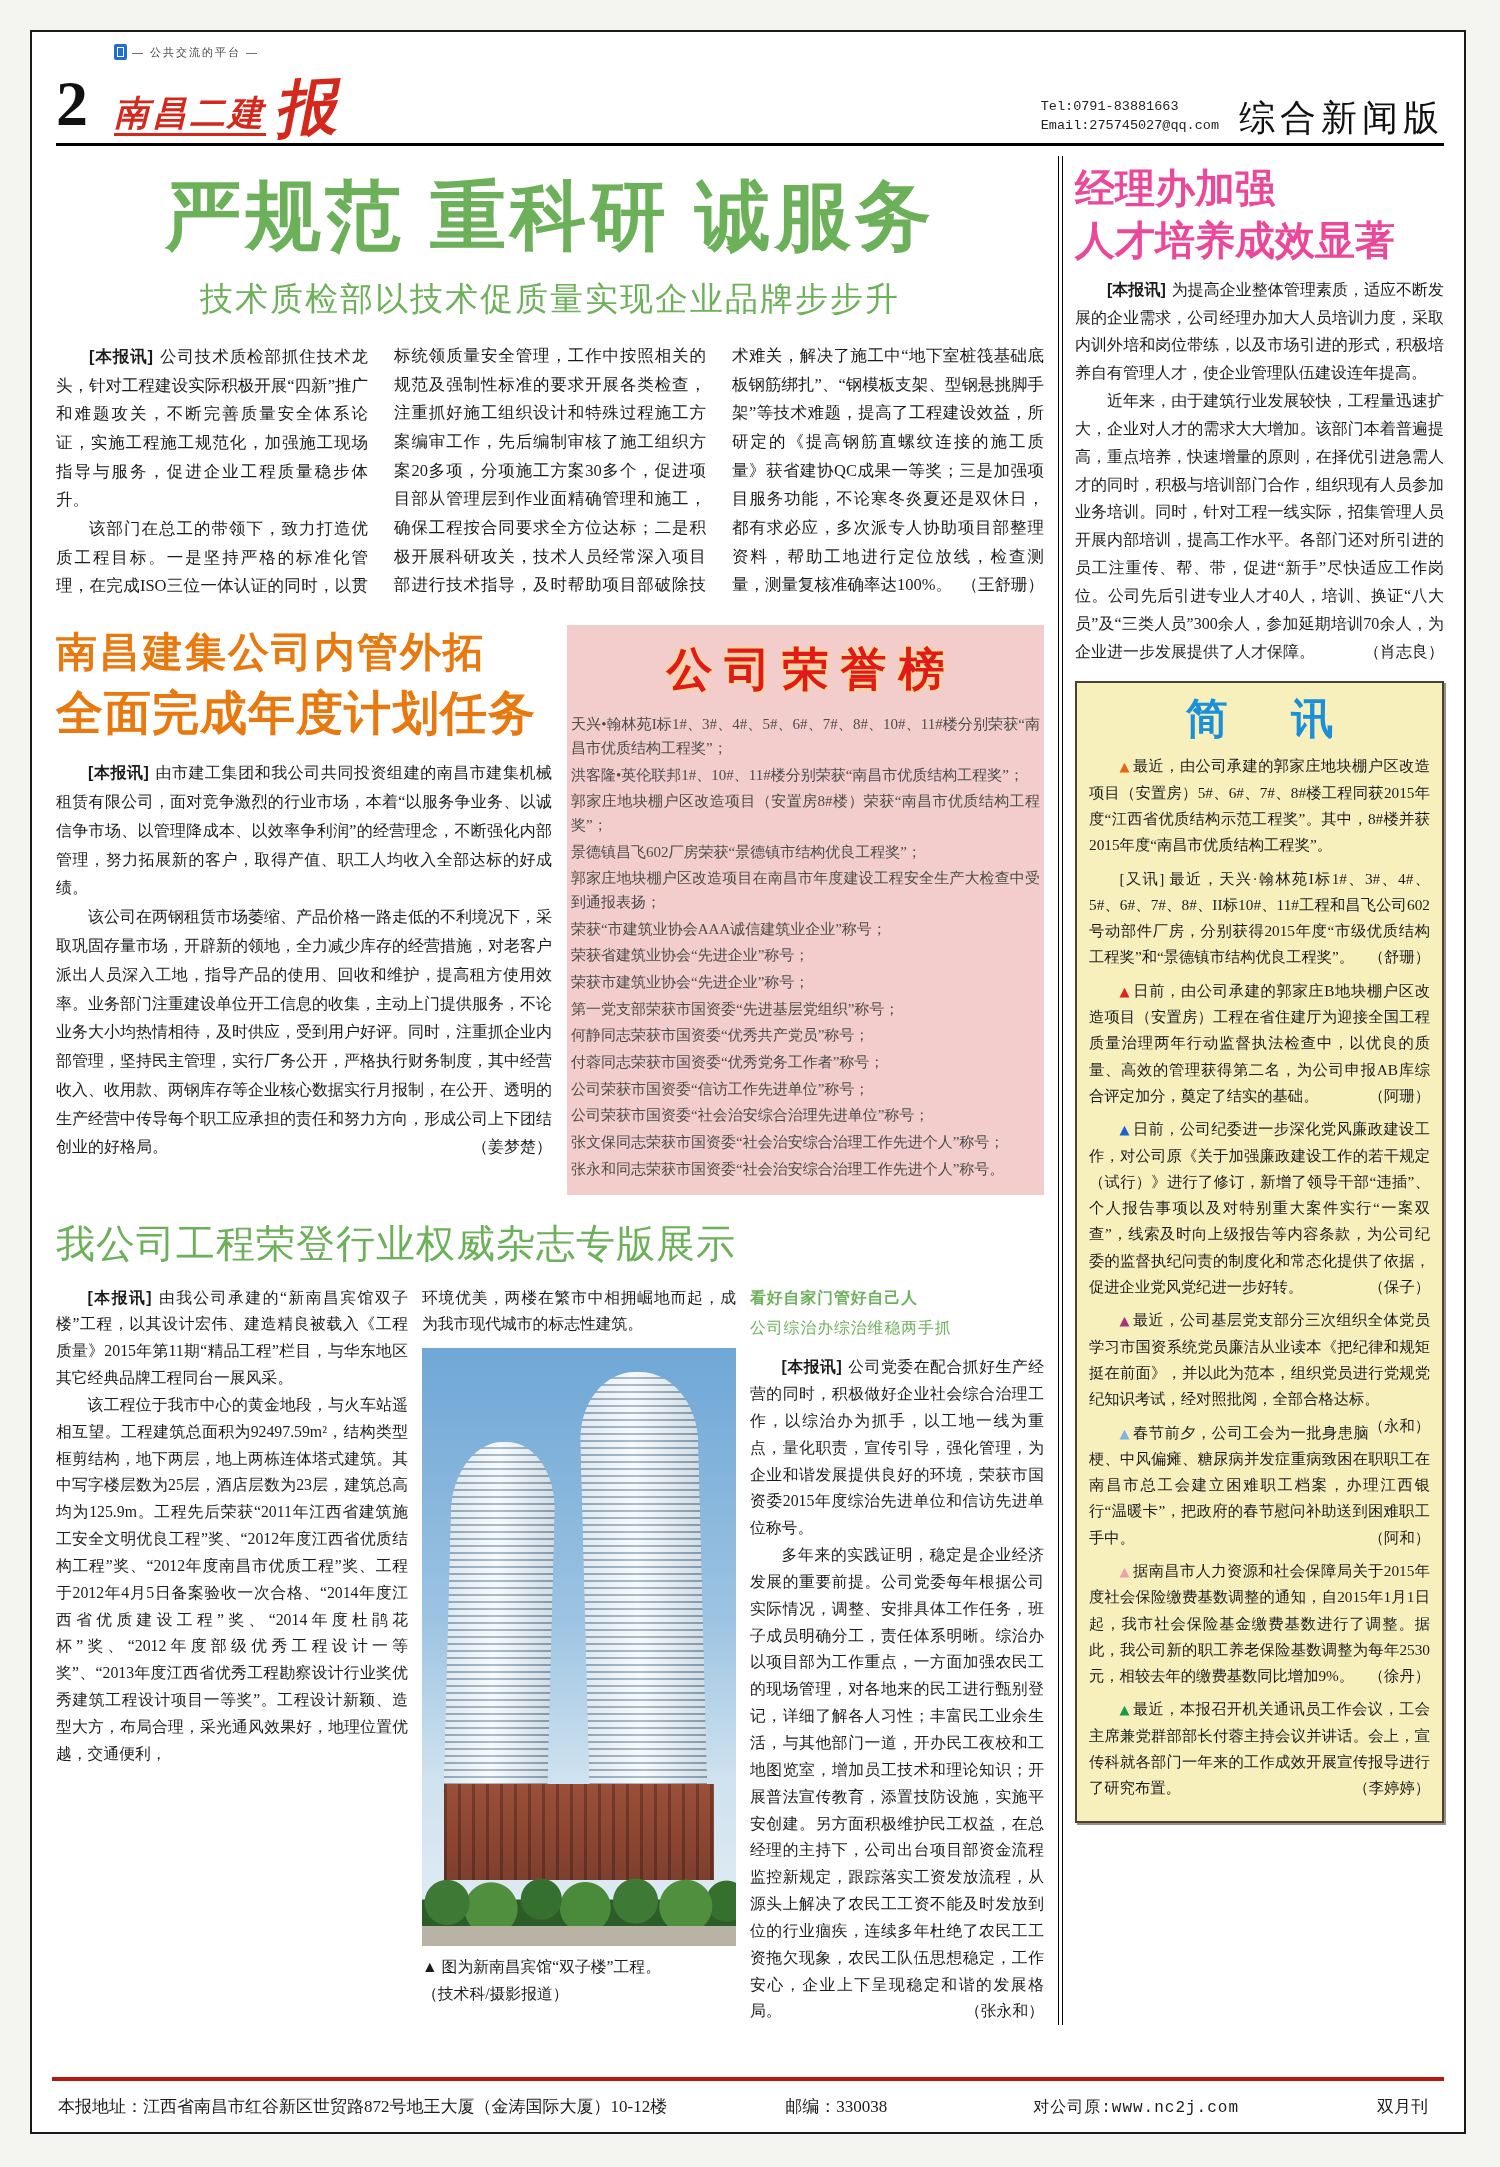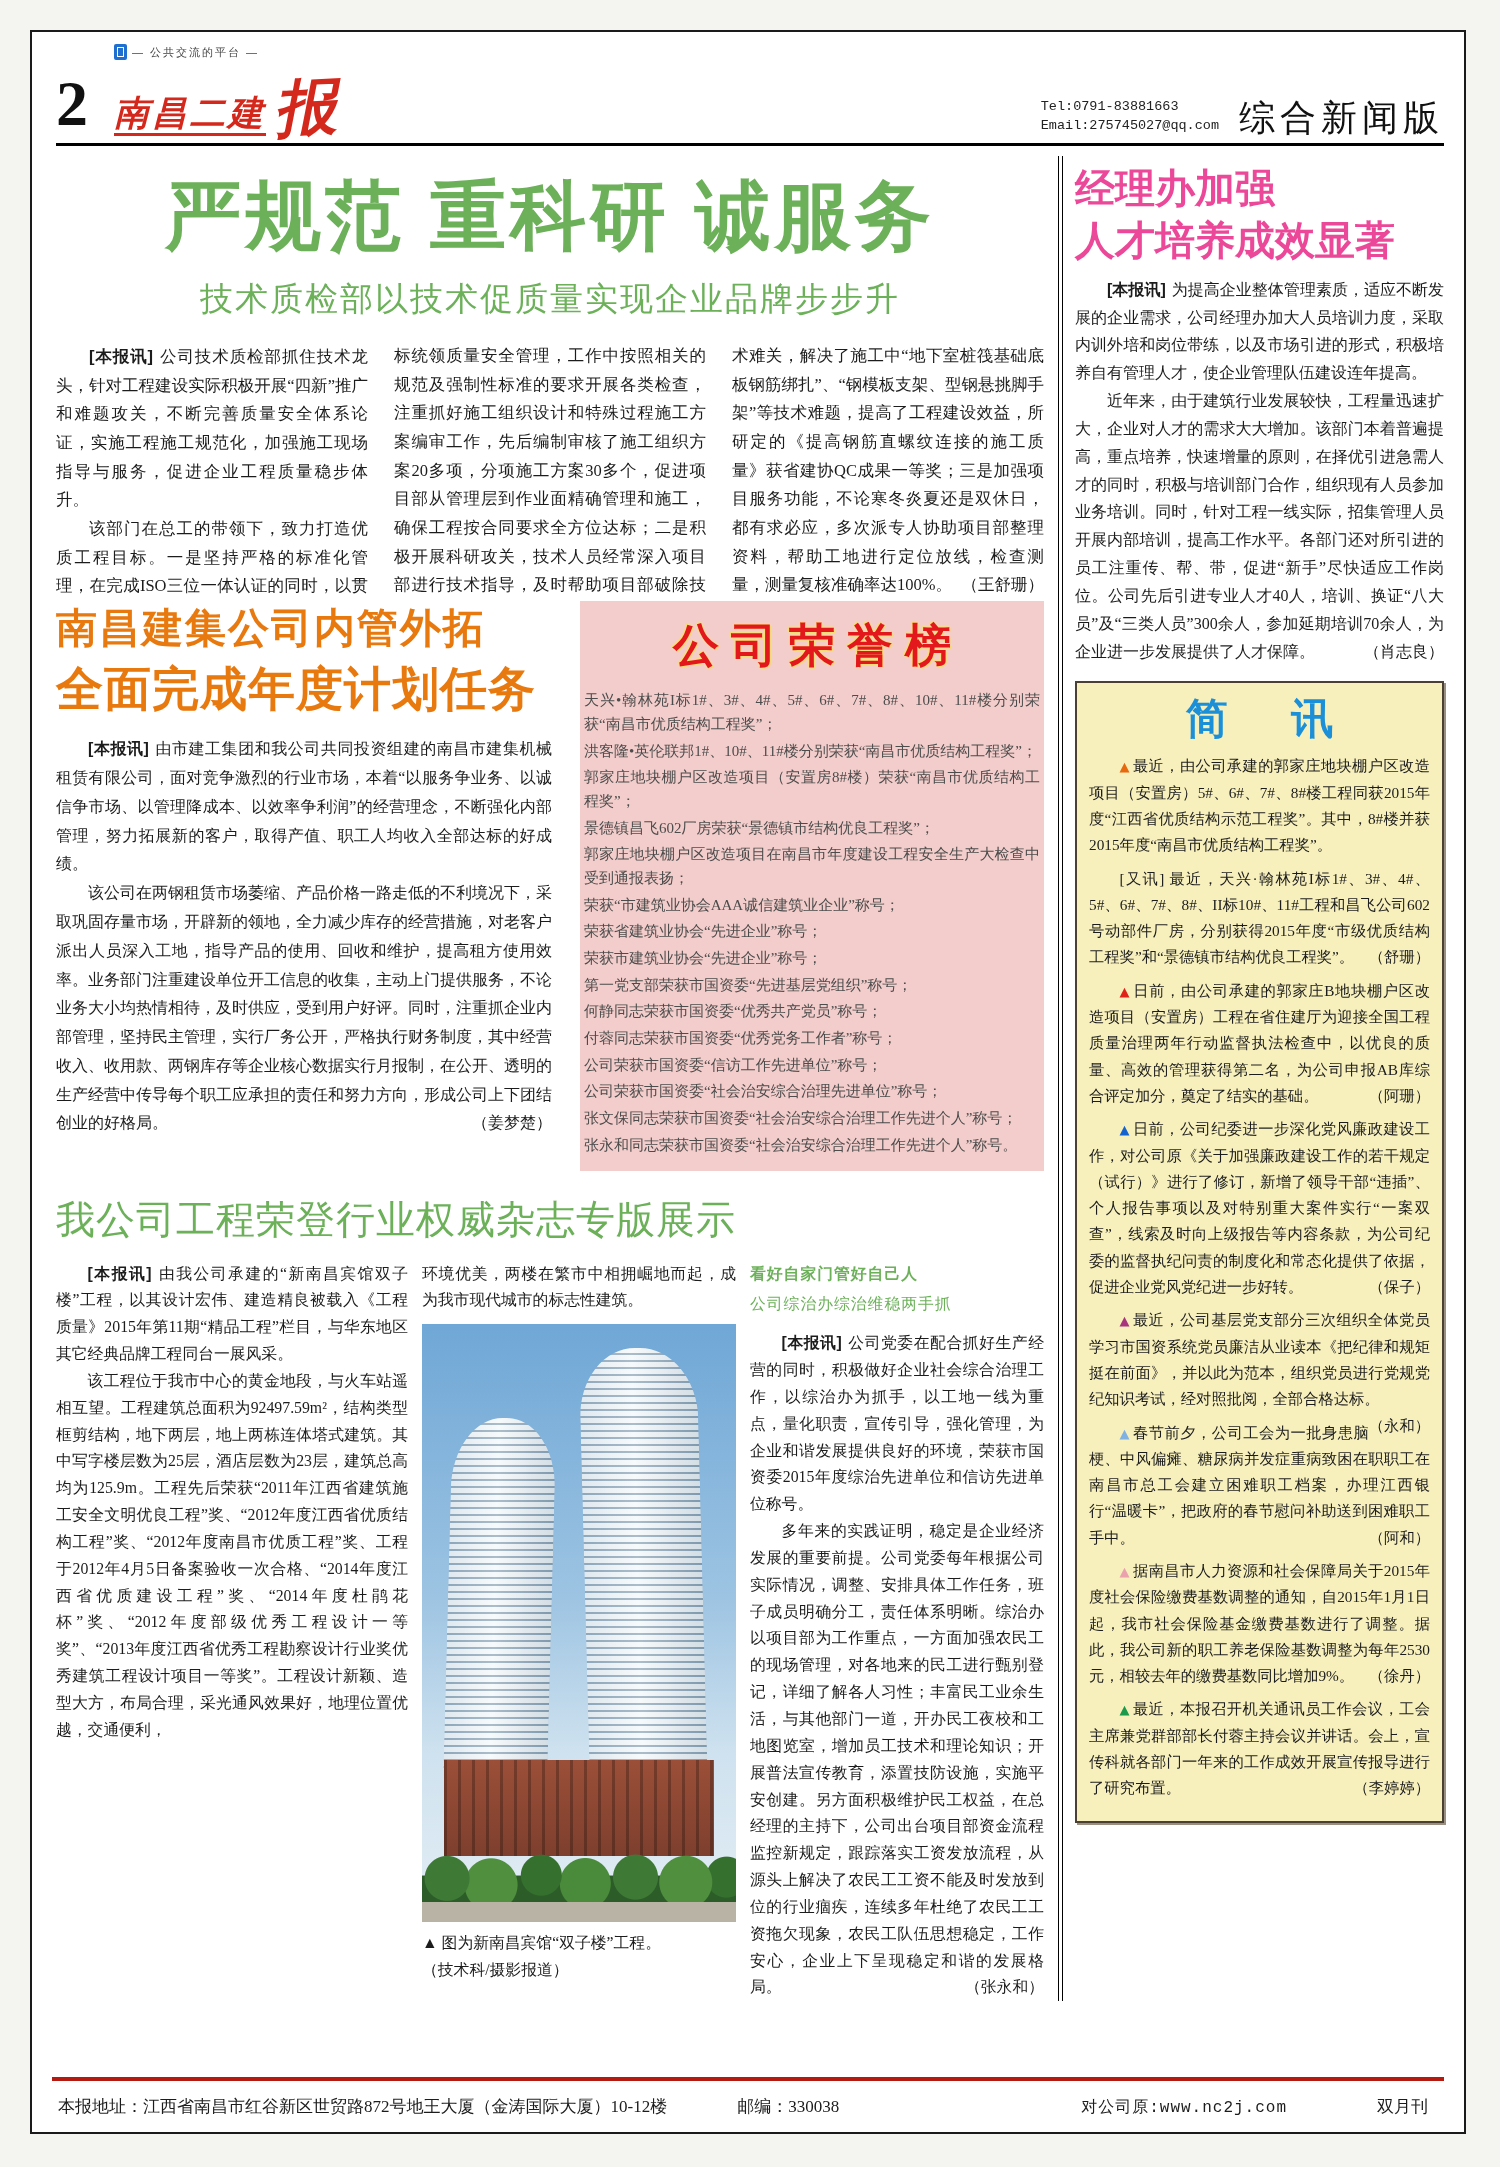--- a/index.html
+++ b/index.html
@@ -39,21 +39,21 @@
   .rightcol{flex:1;min-width:0;}
   
   .main-head{color:#6cb05a;font-size:76px;font-weight:bold;text-align:center;
     letter-spacing:4px;margin:14px 0 8px;font-family:"Liberation Sans", sans-serif;white-space:nowrap;}
   .main-sub{color:#6cb05a;font-size:33px;text-align:center;letter-spacing:2px;margin:0 0 20px;}
   .cols3{column-count:3;column-gap:26px;font-size:16.5px;line-height:1.74;text-align:justify;}
   p{margin:0;text-indent:2em;}
   .lead{font-family:"Liberation Sans", sans-serif;font-weight:bold;margin-right:6px;}
   .byl{float:right;text-indent:0;}
   
-  .mid{display:flex;gap:28px;align-items:flex-start;}
+  .mid{display:flex;gap:15px;margin-top:24px;align-items:flex-start;}
   .jianji{width:496px;flex:none;}
   .jj-h1{color:#e8790f;font-size:41px;font-weight:bold;letter-spacing:2px;
     font-family:"Liberation Sans", sans-serif;margin:0;text-indent:0;}
   .jj-h2{color:#e8790f;font-size:47px;font-weight:bold;letter-spacing:1px;
     font-family:"Liberation Sans", sans-serif;margin:2px 0 14px;text-indent:0;}
   .jj-body p{font-size:16px;line-height:1.8;text-align:justify;}
   .honor{flex:1;background:#f3cdcb;padding:12px 4px 10px;box-sizing:border-box;}
   .honor-title{text-align:center;color:#e2181d;font-size:46px;font-weight:bold;
     letter-spacing:12px;font-family:"DejaVu Serif", serif;margin:2px 0 12px;text-indent:12px;
     text-shadow:0 0 3px #ffe98a,1px 1px 0 #f6d96b,-1px -1px 0 #f6d96b;}
@@ -105,21 +105,21 @@
     margin-top:16px;padding:8px 12px 12px;}
   .briefs-title{color:#1b8fd8;font-size:42px;font-weight:bold;text-align:center;
     font-family:"Liberation Sans", sans-serif;letter-spacing:26px;text-indent:26px;margin:0 0 6px;}
   .brief{font-size:15.3px;line-height:1.72;text-align:justify;margin:0 0 7px;}
   .tri{font-size:13px;margin-right:3px;font-family:"DejaVu Sans", sans-serif;}
   .tri-orange{color:#e8680e}.tri-red{color:#df2318}.tri-blue{color:#1563cf}
   .tri-magenta{color:#a8347e}.tri-lblue{color:#7fb2e2}.tri-pink{color:#eaa2ad}.tri-green{color:#1a9a4a}
   
   .footer-area{position:absolute;left:20px;right:20px;bottom:10px;background:#fff;padding-top:0;}
   .footrule{border-top:4px solid #b51a10;}
-  .footer{display:flex;align-items:baseline;font-size:17px;padding:14px 6px 4px;white-space:nowrap;}
+  .footer{display:flex;align-items:baseline;font-size:17px;padding:14px 6px 4px;white-space:nowrap;gap:48px;}
   .f-addr{flex:none;}
   .f-post{margin-left:70px;}
   .f-web{margin-left:auto;font-family:"Liberation Mono", monospace;font-size:16px;letter-spacing:1px;}
   .f-issue{margin-left:90px;margin-right:10px;}
 </style>
 </head>
 <body>
 
 <div class="frame">
 

